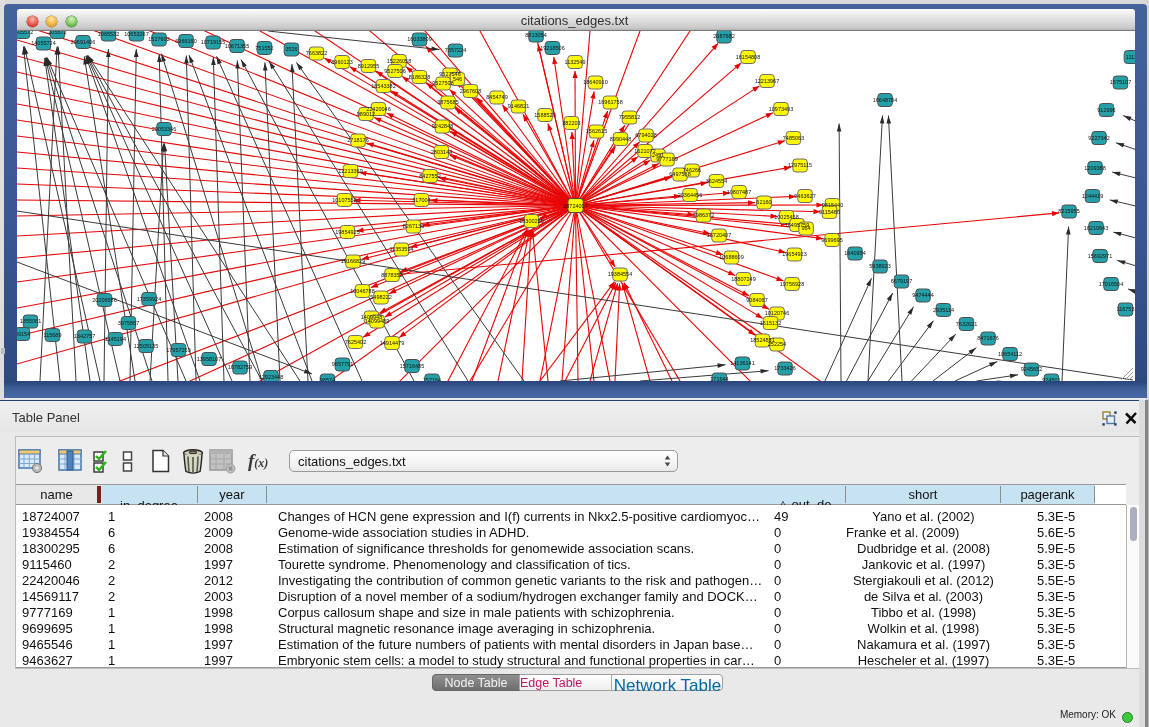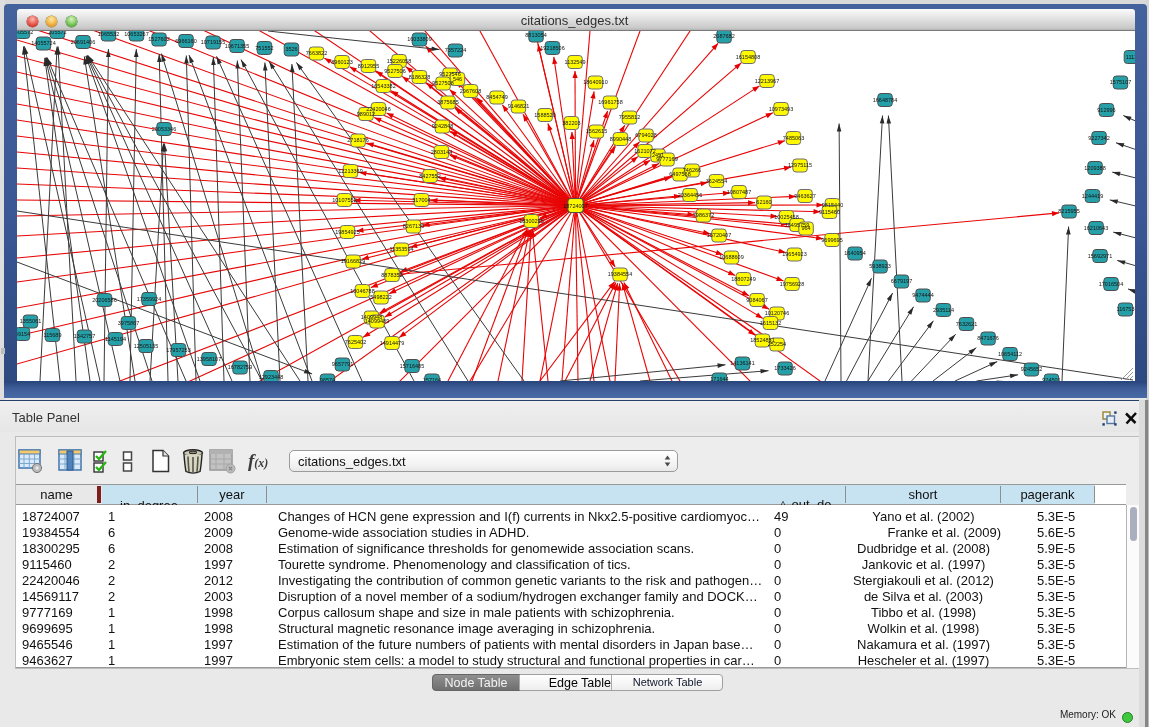--- a/index.html
+++ b/index.html
@@ -744,21 +744,21 @@
 <div style="position:absolute;left:204px;top:508.5px">2008</div>
 <div style="position:absolute;left:278px;top:508.5px;width:489px;overflow:hidden;white-space:nowrap">Changes of HCN gene expression and I(f) currents in Nkx2.5-positive cardiomyoc…</div>
 <div style="position:absolute;left:774px;top:508.5px;white-space:nowrap">49</div>
 <div style="position:absolute;left:846px;top:508.5px;width:155px;text-align:center;white-space:nowrap">Yano et al. (2002)</div>
 <div style="position:absolute;left:1037px;top:508.5px;white-space:nowrap">5.3E-5</div>
 <div style="position:absolute;white-space:nowrap;left:22px;top:524.5px">19384554</div>
 <div style="position:absolute;left:108px;top:524.5px">6</div>
 <div style="position:absolute;left:204px;top:524.5px">2009</div>
 <div style="position:absolute;left:278px;top:524.5px;width:489px;overflow:hidden;white-space:nowrap">Genome-wide association studies in ADHD.</div>
 <div style="position:absolute;left:774px;top:524.5px;white-space:nowrap">0</div>
-<div style="position:absolute;left:846px;top:524.5px;width:155px;text-align:right;white-space:nowrap">Franke et al. (2009)</div>
+<div style="position:absolute;left:846px;top:524.5px;width:155px;text-align:left;white-space:nowrap">Franke et al. (2009)</div>
 <div style="position:absolute;left:1037px;top:524.5px;white-space:nowrap">5.6E-5</div>
 <div style="position:absolute;white-space:nowrap;left:22px;top:540.5px">18300295</div>
 <div style="position:absolute;left:108px;top:540.5px">6</div>
 <div style="position:absolute;left:204px;top:540.5px">2008</div>
 <div style="position:absolute;left:278px;top:540.5px;width:489px;overflow:hidden;white-space:nowrap">Estimation of significance thresholds for genomewide association scans.</div>
 <div style="position:absolute;left:774px;top:540.5px;white-space:nowrap">0</div>
 <div style="position:absolute;left:846px;top:540.5px;width:155px;text-align:center;white-space:nowrap">Dudbridge et al. (2008)</div>
 <div style="position:absolute;left:1037px;top:540.5px;white-space:nowrap">5.9E-5</div>
 <div style="position:absolute;white-space:nowrap;left:22px;top:556.5px">9115460</div>
 <div style="position:absolute;left:108px;top:556.5px">2</div>
@@ -812,21 +812,21 @@
 </div>
 
 <div class="abs" style="left:1126px;top:505px;width:15px;height:163px;background:#fbfbfb;border-left:1px solid #b5b5b5"></div>
 <div class="abs" style="left:1130px;top:507px;width:7px;height:34px;background:#a9afbd;border-radius:4px"></div>
 
 <div class="abs" style="left:432px;top:674px;width:291px;height:17px;border:1px solid #9f9f9f;border-radius:4px;background:linear-gradient(180deg,#ffffff,#eeeeee)"></div>
 <div class="abs" style="left:432px;top:674px;width:88px;height:17px;border-radius:4px 0 0 4px;background:linear-gradient(180deg,#8f8f8f,#6f6f6f);border:1px solid #666"></div>
 <div class="abs" style="left:519px;top:675px;width:1px;height:15px;background:#aaa"></div>
 <div class="abs" style="left:611px;top:675px;width:1px;height:15px;background:#aaa"></div>
 <div class="abs" style="left:432px;top:676px;width:88px;text-align:center;font-size:12.5px;color:#f3f3f3">Node Table</div>
-<div class="abs" style="left:520px;top:676px;width:91px;text-align:right;font-size:12.5px;color:#000000">Edge Table</div>
-<div class="abs" style="left:612px;top:676px;width:111px;text-align:center;font-size:11px;color:#0f172a">Network Table</div>
+<div class="abs" style="left:520px;top:676px;width:91px;text-align:left;font-size:12.5px;color:#be185d">Edge Table</div>
+<div class="abs" style="left:612px;top:676px;width:111px;text-align:center;font-size:17px;color:#0369a1">Network Table</div>
 
 <div class="abs" style="left:1020px;top:709px;width:96px;text-align:right;font-size:10px;color:#222">Memory: OK</div>
 <div class="abs" style="left:1122px;top:712px;width:11px;height:11px;border-radius:50%;background:#3cc93c;border:1px solid #2a7a2a"></div>
 
 <div class="abs" style="left:1139px;top:400px;width:6px;height:327px;background:#dcdcdc"></div>
 <div class="abs" style="left:1145px;top:400px;width:3px;height:327px;background:#868686"></div>
 <div class="abs" style="left:1148px;top:400px;width:1px;height:327px;background:#bbbbbb"></div>
 
 </body></html>

